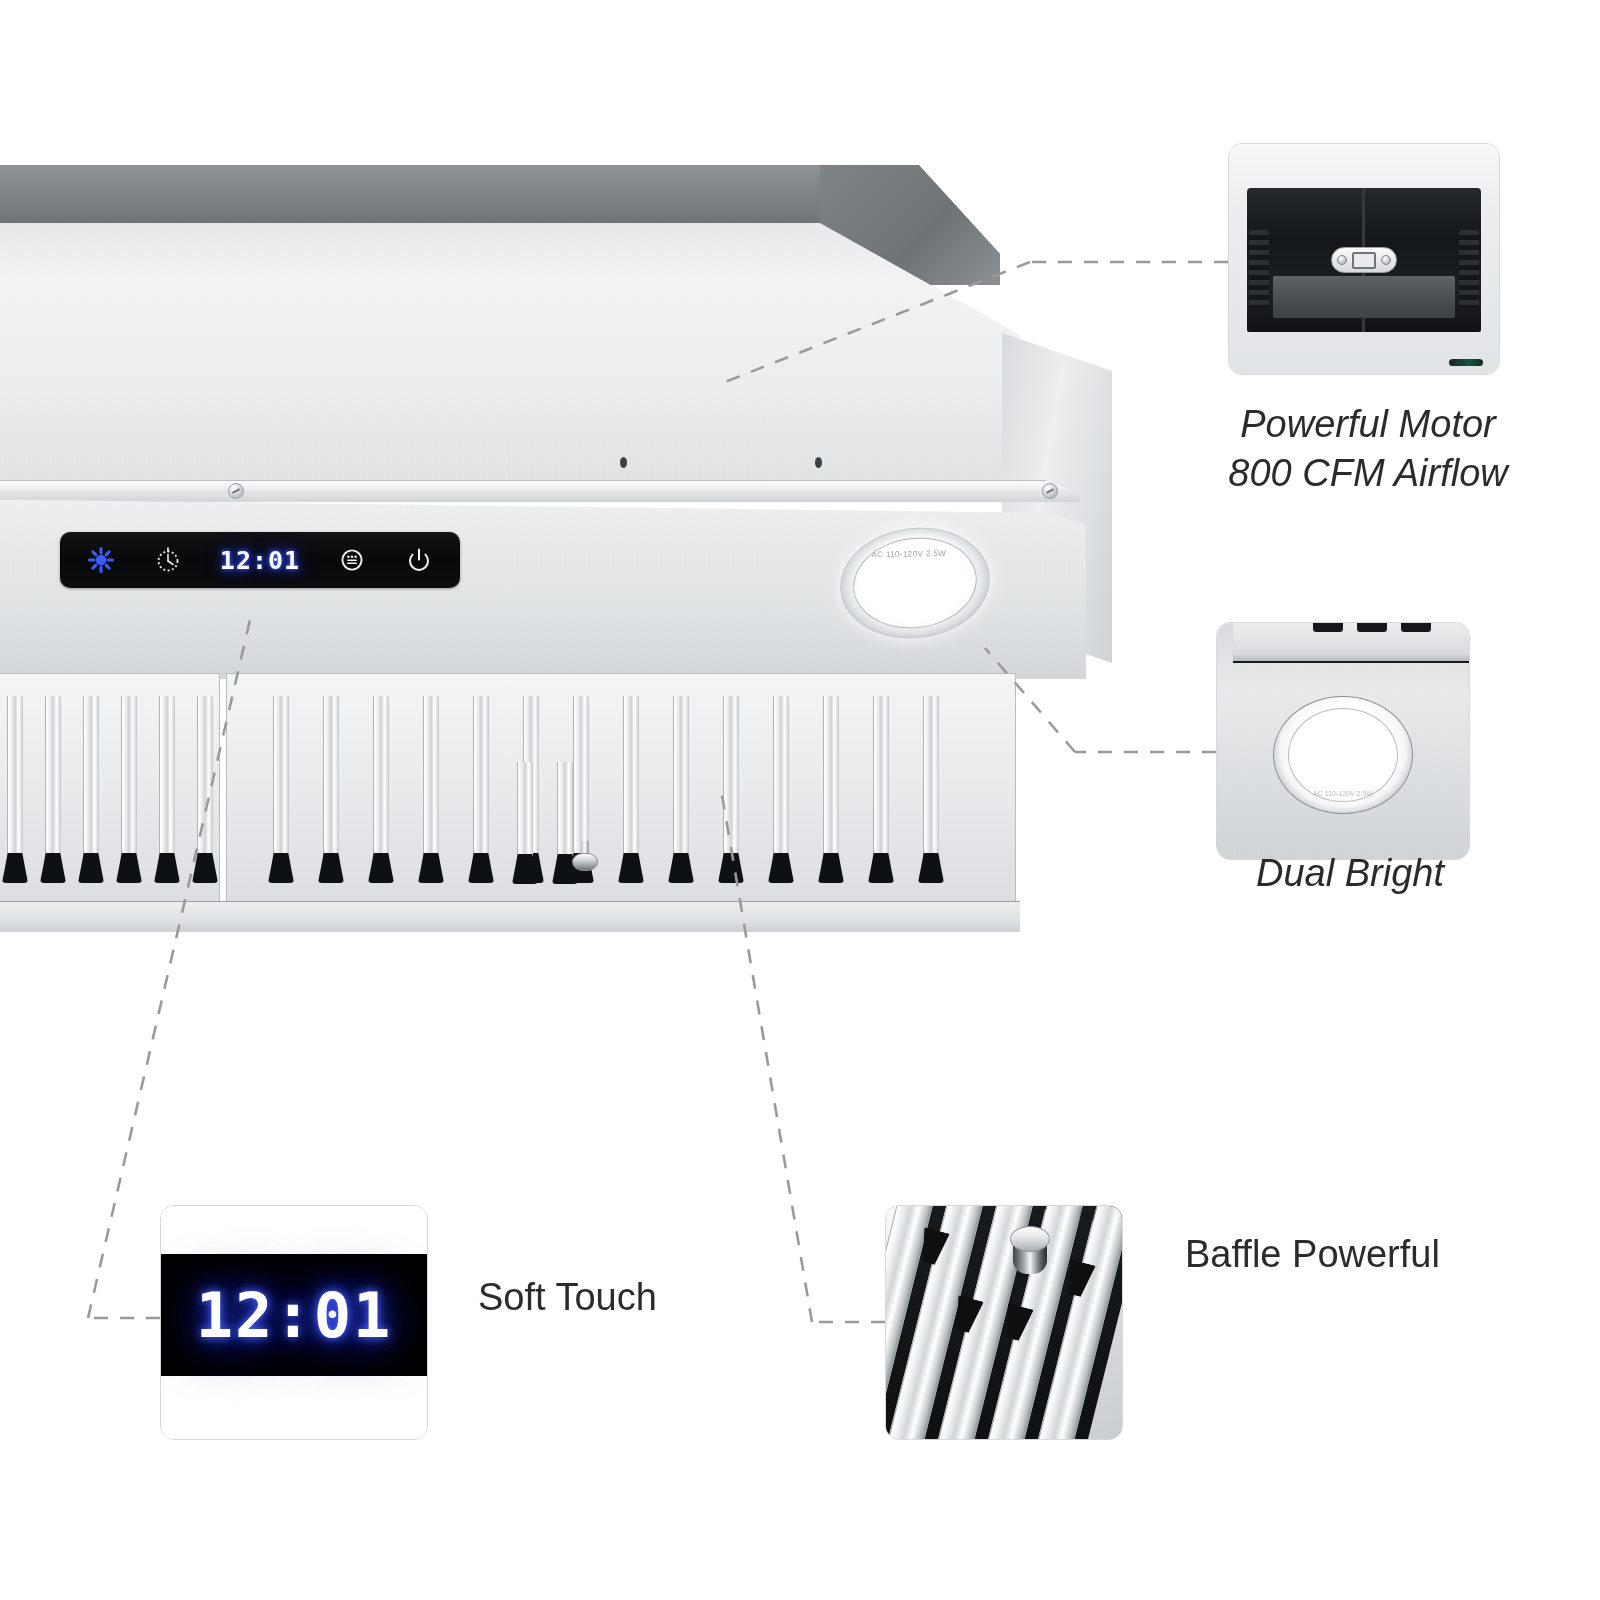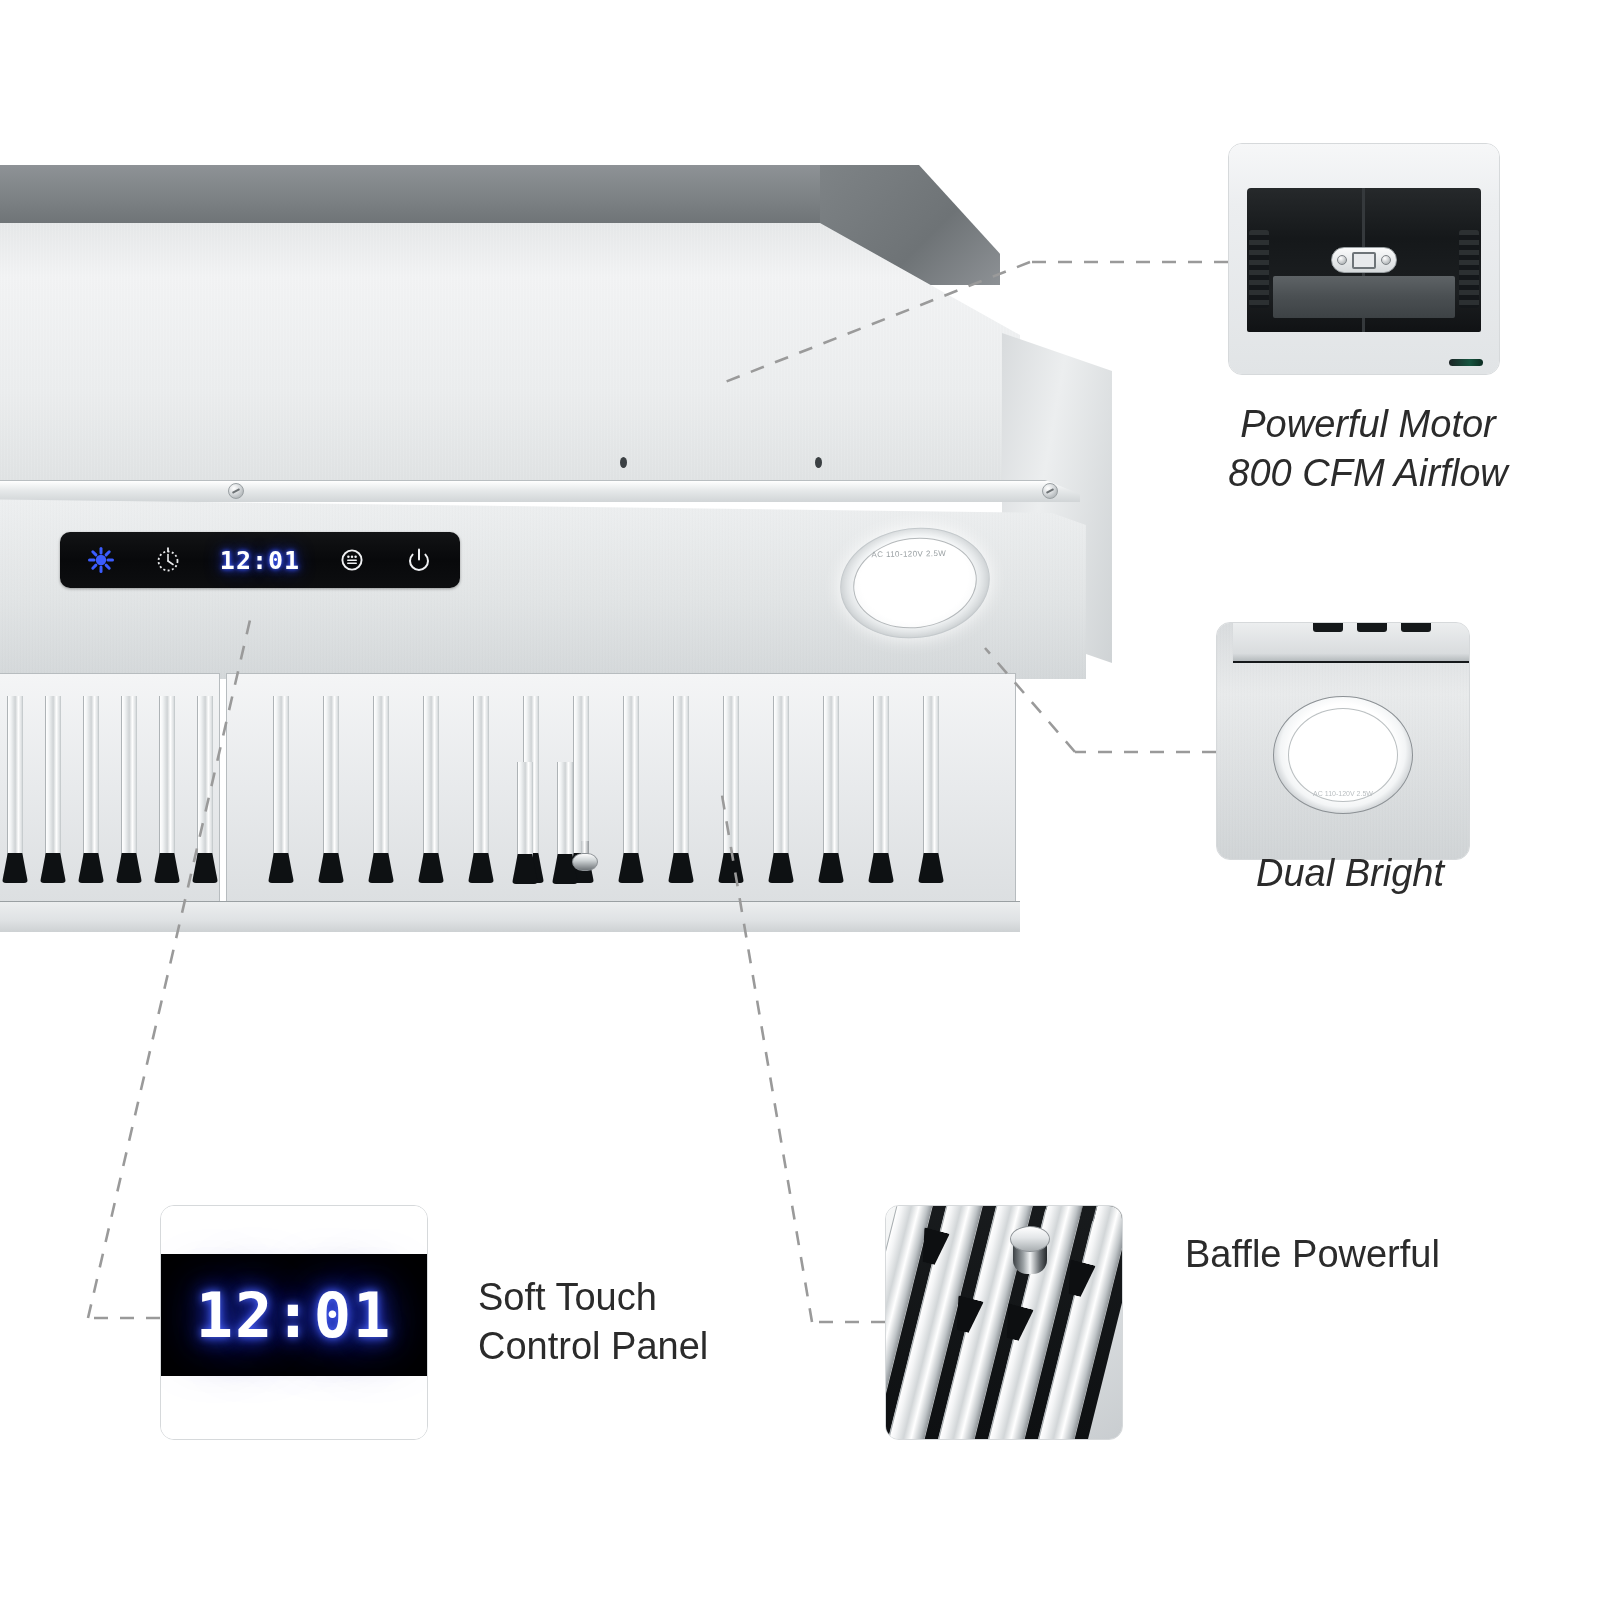--- a/index.html
+++ b/index.html
@@ -657,21 +657,20 @@
 
 <div id="softtouch-box" class="callout-box">
   <div class="st-white"></div>
   <div class="st-screen">
     <span class="st-digits">12:01</span>
   </div>
 </div>
 
 <div id="softtouch-label" class="callout-label">
   <div>Soft Touch</div>
-  <div>Control Panel</div>
 </div>
 
 <div id="baffle-box" class="callout-box">
   <div class="bf-bg"></div>
   <div class="bf-topbar"></div>
 
   <div class="bf-strip" style="left:-18px"></div>
   <div class="bf-gap" style="left:18px"></div>
   <div class="bf-strip" style="left:32px"></div>
   <div class="bf-gap" style="left:68px"></div>

